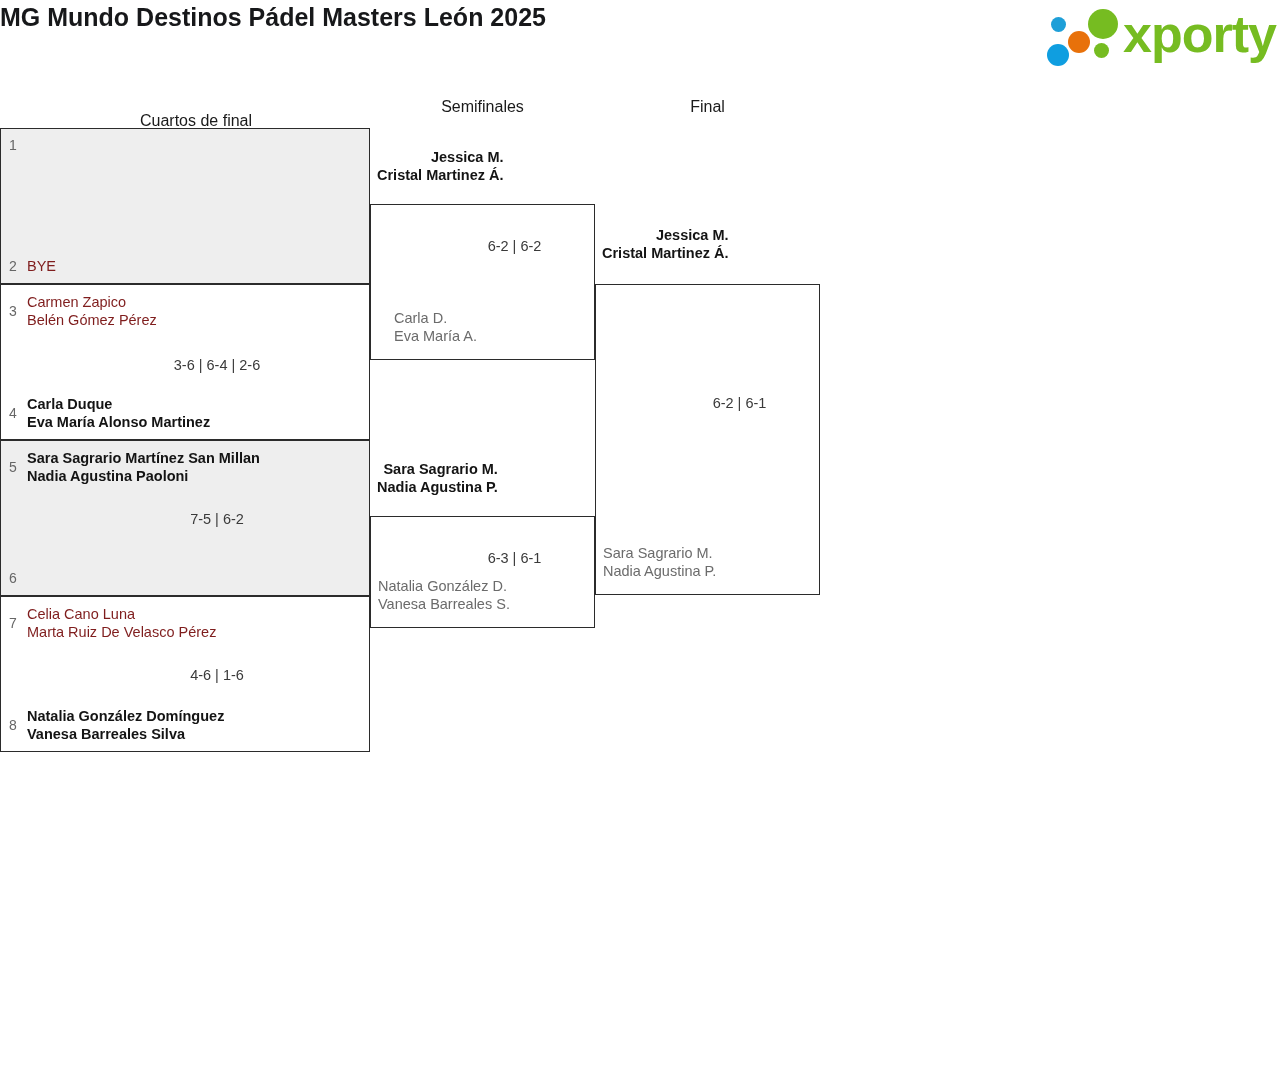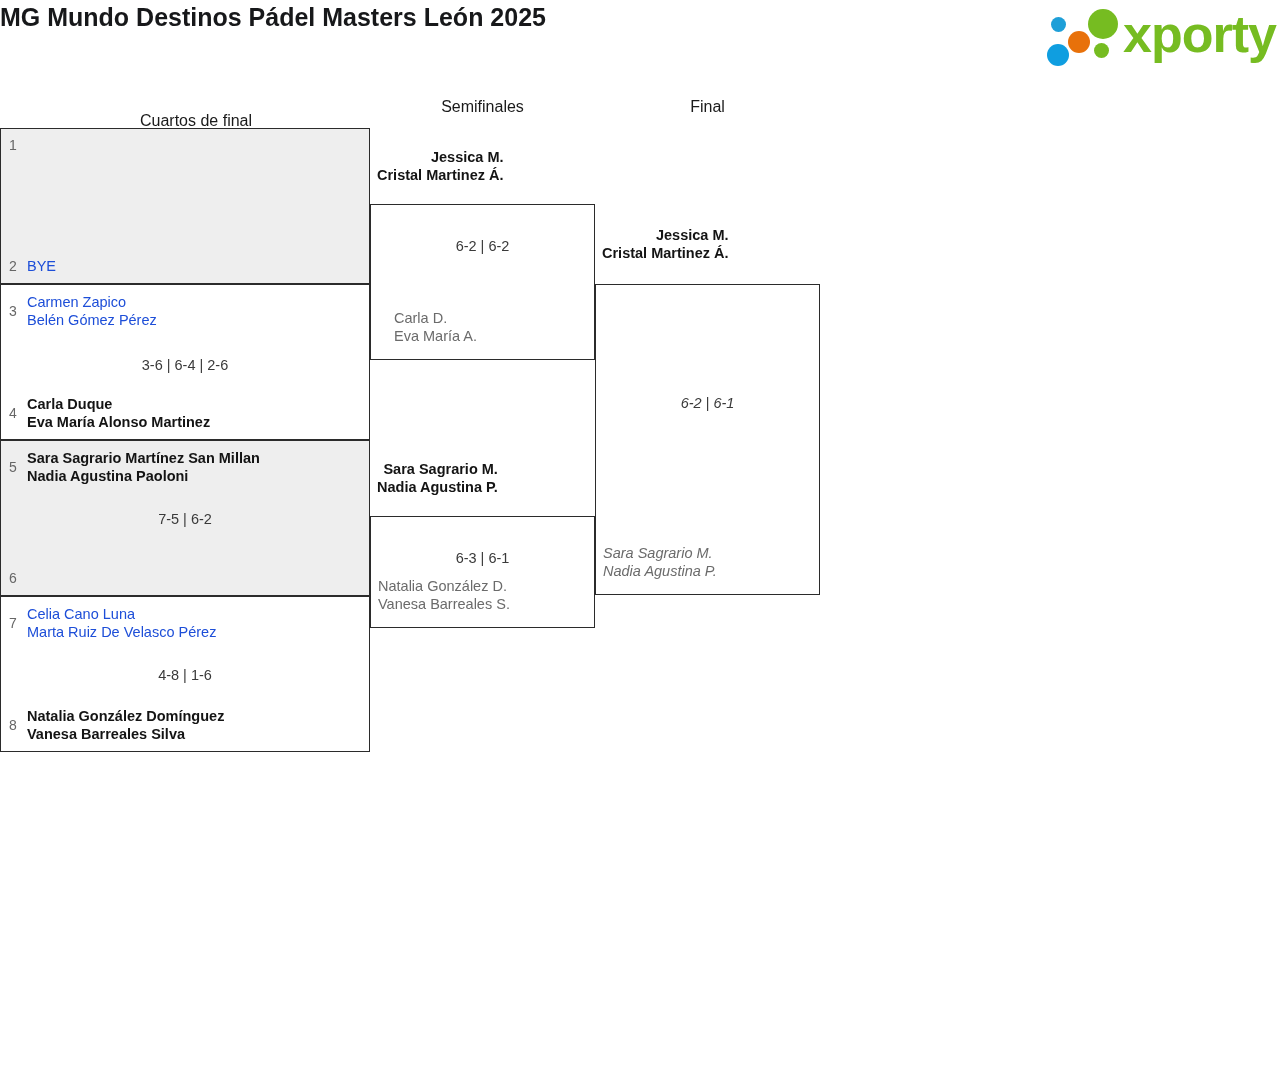--- a/index.html
+++ b/index.html
@@ -95,37 +95,38 @@
     font-size: 14px;
     color: #666666;
     width: 18px;
     flex: 0 0 18px;
     text-align: left;
     line-height: 17px;
   }
   .team-names {
     font-size: 14.5px;
     line-height: 18px;
-    color: #1d4ed8;
+    color: #7f1d1d;
     white-space: nowrap;
   }
   .team-names.winner {
     color: #141414;
     font-weight: bold;
   }
   .team-names .nm { display: block; }
 
   .score {
     position: absolute;
     left: 0;
     width: 100%;
     text-align: center;
     font-size: 14.5px;
     color: #3a3a3a;
     line-height: 18px;
+    padding-left: 32px;
   }
 
   
   .advance-label {
     position: absolute;
     font-size: 14.5px;
     line-height: 18px;
     white-space: nowrap;
     color: #6b6b6b;
   }
@@ -199,21 +200,21 @@
 </div>
 
 <div class="match-box" style="left:0px; top:596px; width:370px; height:156px;">
   <div class="team-row top">
     <span class="seed">7</span>
     <span class="team-names">
       <span class="nm nm1">Celia Cano Luna</span>
       <span class="nm nm2">Marta Ruiz De Velasco Pérez</span>
     </span>
   </div>
-  <div class="score" style="top:69px;">4-8 | 1-6</div>
+  <div class="score" style="top:69px;">4-6 | 1-6</div>
   <div class="team-row bottom">
     <span class="seed">8</span>
     <span class="team-names winner">
       <span class="nm nm1">Natalia González Domínguez</span>
       <span class="nm nm2">Vanesa Barreales Silva</span>
     </span>
   </div>
 </div>
 
 <div class="advance-label winner" style="left:377px; top:148px;">
@@ -240,19 +241,19 @@
     <span class="nm">Natalia González D.</span>
     <span class="nm">Vanesa Barreales S.</span>
   </div>
 </div>
 
 <div class="advance-label winner" style="left:602px; top:226px;">
   <span class="nm">Jessica M.</span>
   <span class="nm">Cristal Martinez Á.</span>
 </div>
 
-<div class="match-box" style="left:595px; top:284px; width:225px; height:311px;font-style:italic;">
+<div class="match-box" style="left:595px; top:284px; width:225px; height:311px;">
   <div class="score" style="top:109px;">6-2 | 6-1</div>
   <div class="advance-label" style="left:7px; bottom:14px;">
     <span class="nm">Sara Sagrario M.</span>
     <span class="nm">Nadia Agustina P.</span>
   </div>
 </div>
 
 </body></html>

